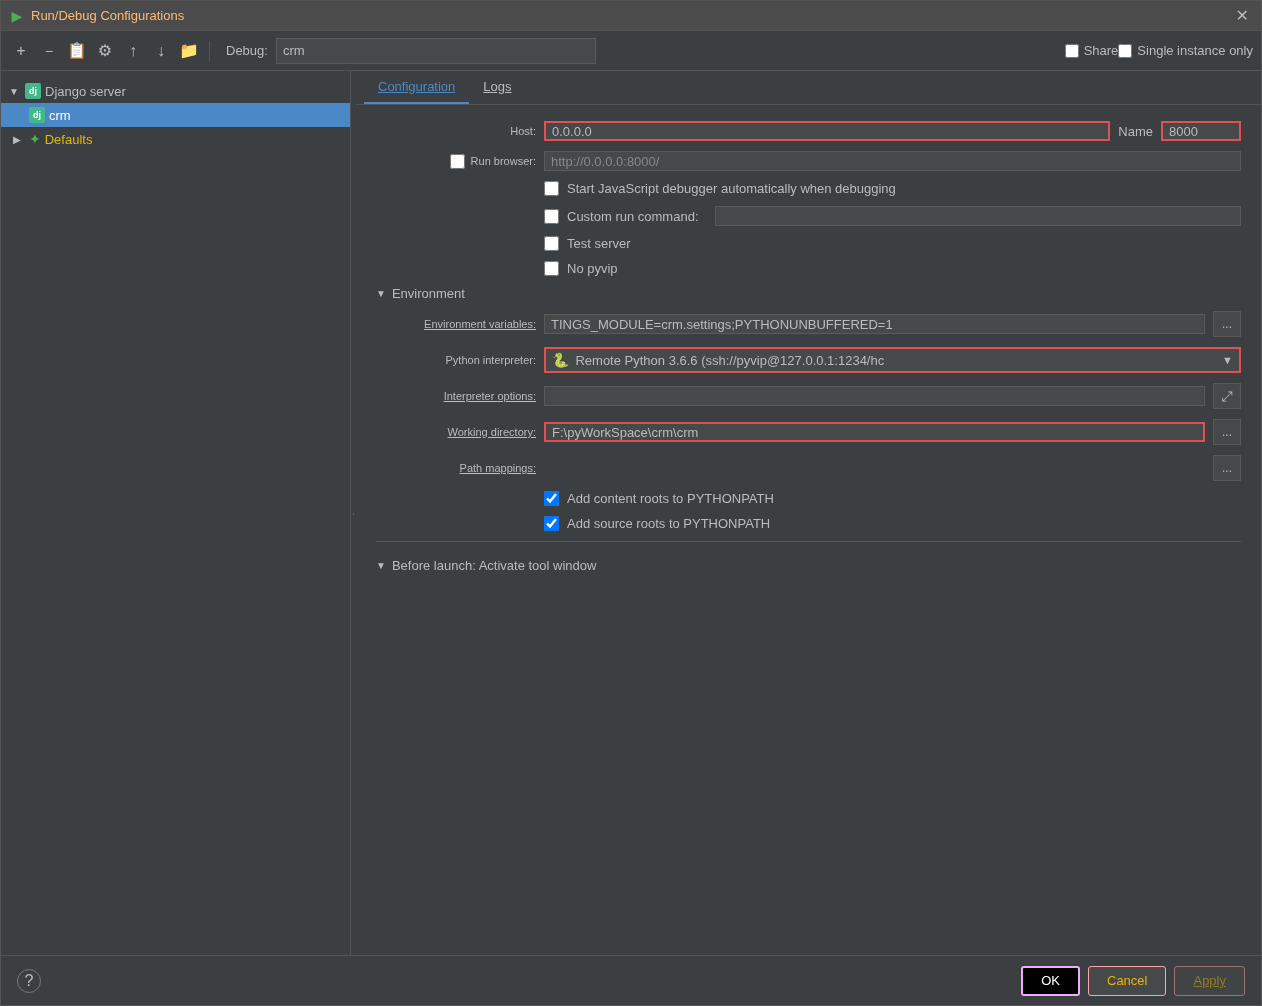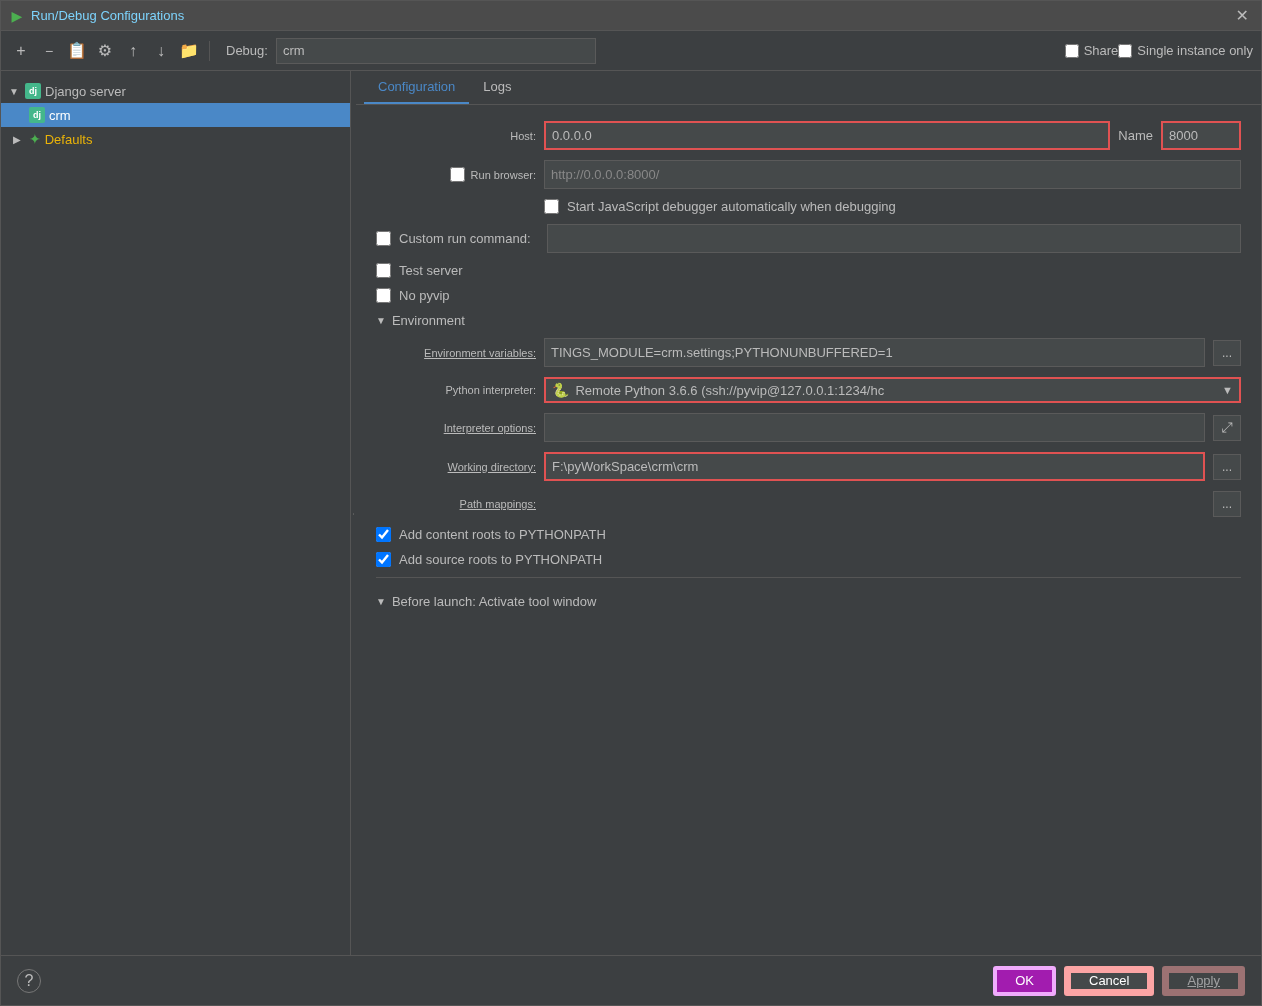--- a/index.html
+++ b/index.html
@@ -31,21 +31,21 @@
       flex-shrink: 0;
     }
     .title-bar-icon {
       width: 16px;
       height: 16px;
       display: flex; align-items: center; justify-content: center;
       color: #4CAF50;
       font-size: 14px;
     }
     .title-bar-text {
-      color: #7dd3fc;
+      color: #fdba74;
       font-size: 13px;
     }
     .title-bar-close {
       margin-left: auto;
       color: #bbbbbb;
       cursor: pointer;
       font-size: 16px;
       padding: 0 4px;
     }
     .toolbar {
@@ -182,20 +182,21 @@
       background: #3c3f41;
       padding: 0 8px;
       flex-shrink: 0;
     }
     .tab {
       padding: 8px 14px;
       cursor: pointer;
       color: #bbbbbb;
       border-bottom: 2px solid transparent;
       font-size: 13px;
+      text-decoration: underline;
     }
     .tab.active {
       color: #4a88c7;
       border-bottom: 2px solid #4a88c7;
     }
     .config-panel {
       flex: 1;
       overflow-y: auto;
       padding: 16px 20px;
     }
@@ -209,21 +210,21 @@
       color: #bbbbbb;
       font-size: 11px;
       min-width: 160px;
       text-align: right;
     }
     .form-label.underline { text-decoration: underline; }
     .form-input {
       background: #45494a;
       border: 1px solid #5a5a5a;
       color: #bbbbbb;
-      height: 29px;
+      height: 20px;
       padding: 0 6px;
       font-size: 13px;
       flex: 1;
       outline: none;
     }
     .form-input.highlighted {
       border: 2px solid #e05252;
     }
     .port-input {
       width: 80px;
@@ -236,20 +237,21 @@
     .checkbox-row {
       display: flex;
       align-items: center;
       margin-bottom: 10px;
       gap: 8px;
     }
     .checkbox-row-inner {
       display: flex;
       align-items: center;
       gap: 8px;
+      margin-left: 168px;
     }
     .form-checkbox {
       width: 15px; height: 15px;
     }
     .form-checkbox-label {
       color: #bbbbbb;
       font-size: 13px;
     }
     .js-debugger-row {
       display: flex;
@@ -354,30 +356,30 @@
       font-size: 16px;
       cursor: pointer;
       width: 24px; height: 24px;
       border: 1px solid #777;
       border-radius: 50%;
       display: flex; align-items: center; justify-content: center;
     }
     .btn {
       height: 30px;
       padding: 0 18px;
-      border: 7px solid #fca5a5;
+      border: 1px solid #fca5a5;
       background: #45494a;
-      color: #ffffff;
+      color: #eab308;
       cursor: pointer;
       font-size: 13px;
       border-radius: 3px;
     }
     .btn-primary {
-      background: #a21caf;
-      border: 4px solid #f0abfc;
+      background: #000000;
+      border: 2px solid #f0abfc;
       color: white;
     }
     .btn-disabled {
       opacity: 0.5;
       cursor: default;
       text-decoration: underline;
     }
     .divider-vertical {
       width: 5px;
       background: #3c3f41;

